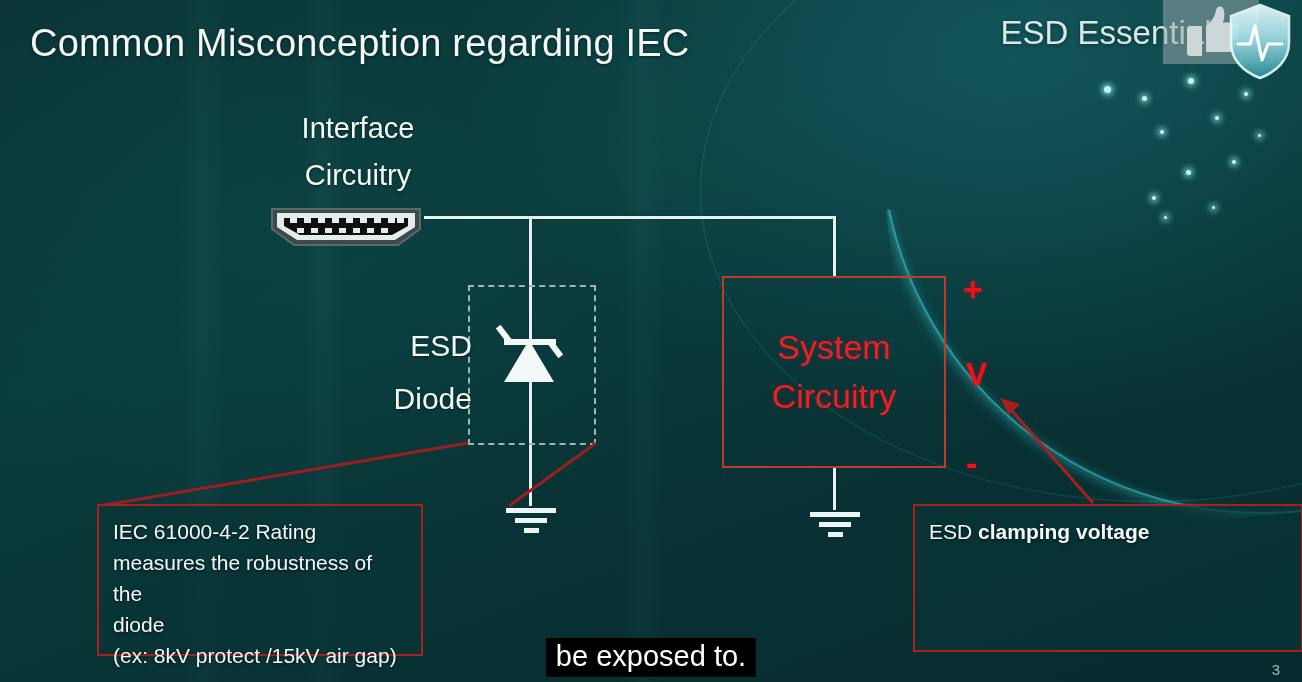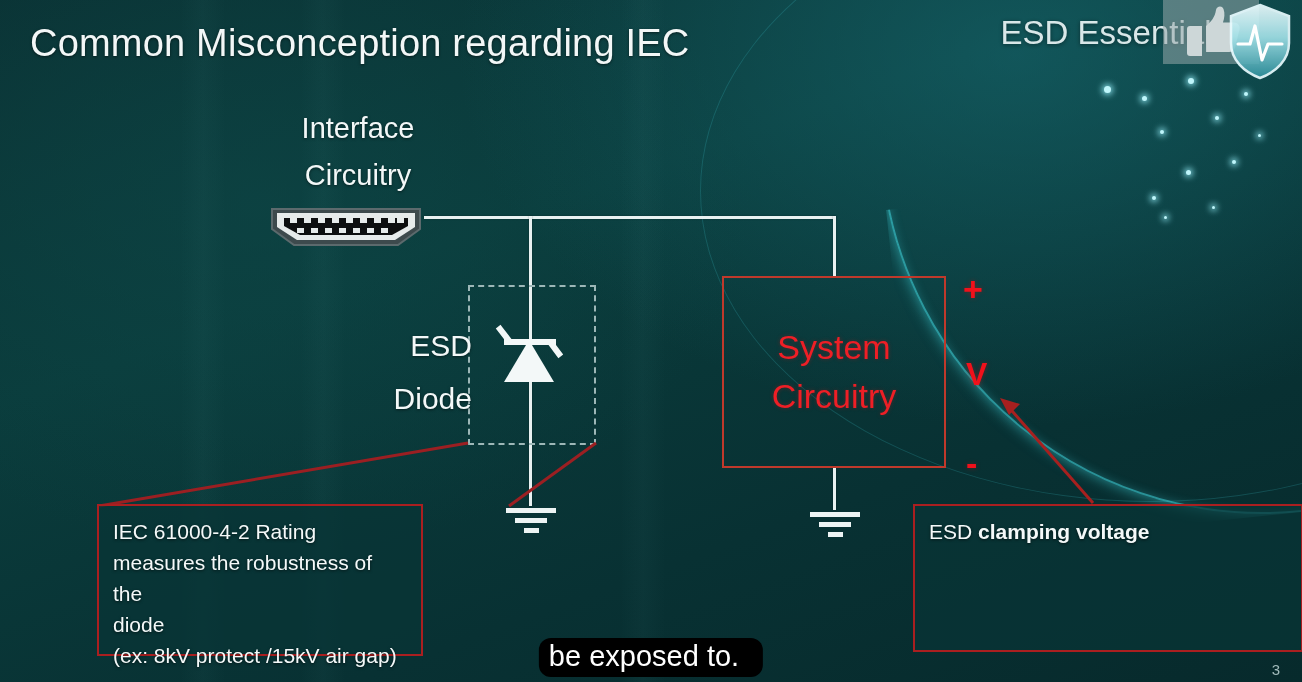--- a/index.html
+++ b/index.html
@@ -222,23 +222,22 @@
 
   
   #caption {
     position: absolute;
     left: 50%;
     transform: translateX(-50%);
     top: 638px;
     background: #000;
     color: #ffffff;
     font-size: 29px;
-    padding: 2px 24px 4px 10px;
+    padding: 2px 10px 4px 10px;
     white-space: nowrap;
-    border-radius: 12px;
   }
 
   
   #page-number {
     position: absolute;
     right: 22px;
     bottom: 4px;
     color: #bcd3d3;
     font-size: 15px;
     opacity: 0.85;

